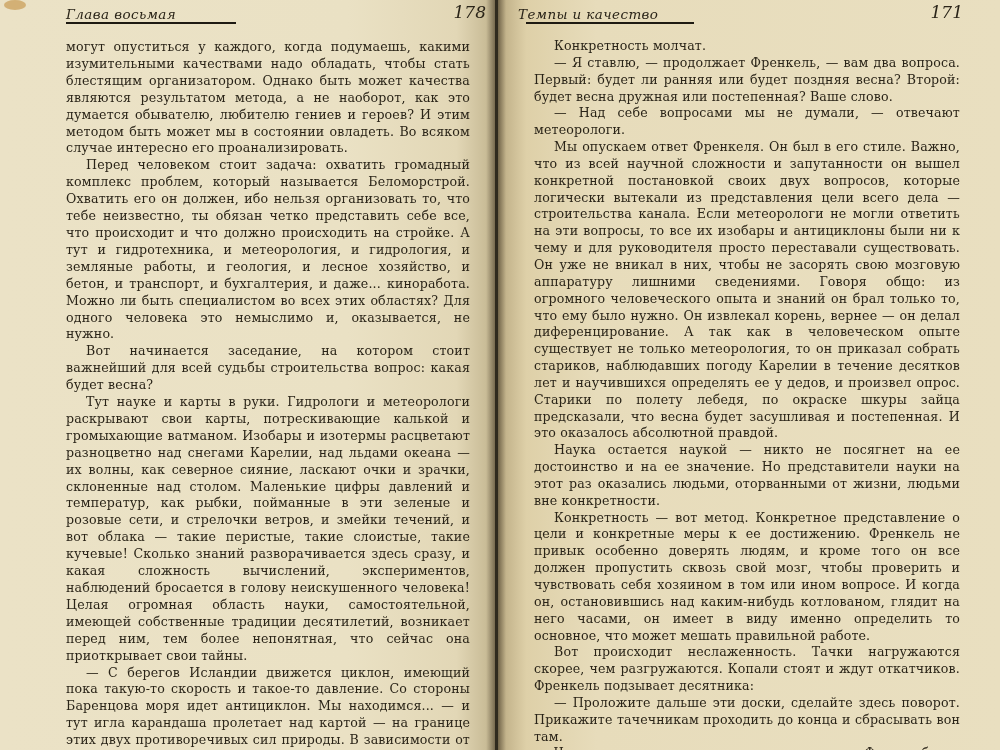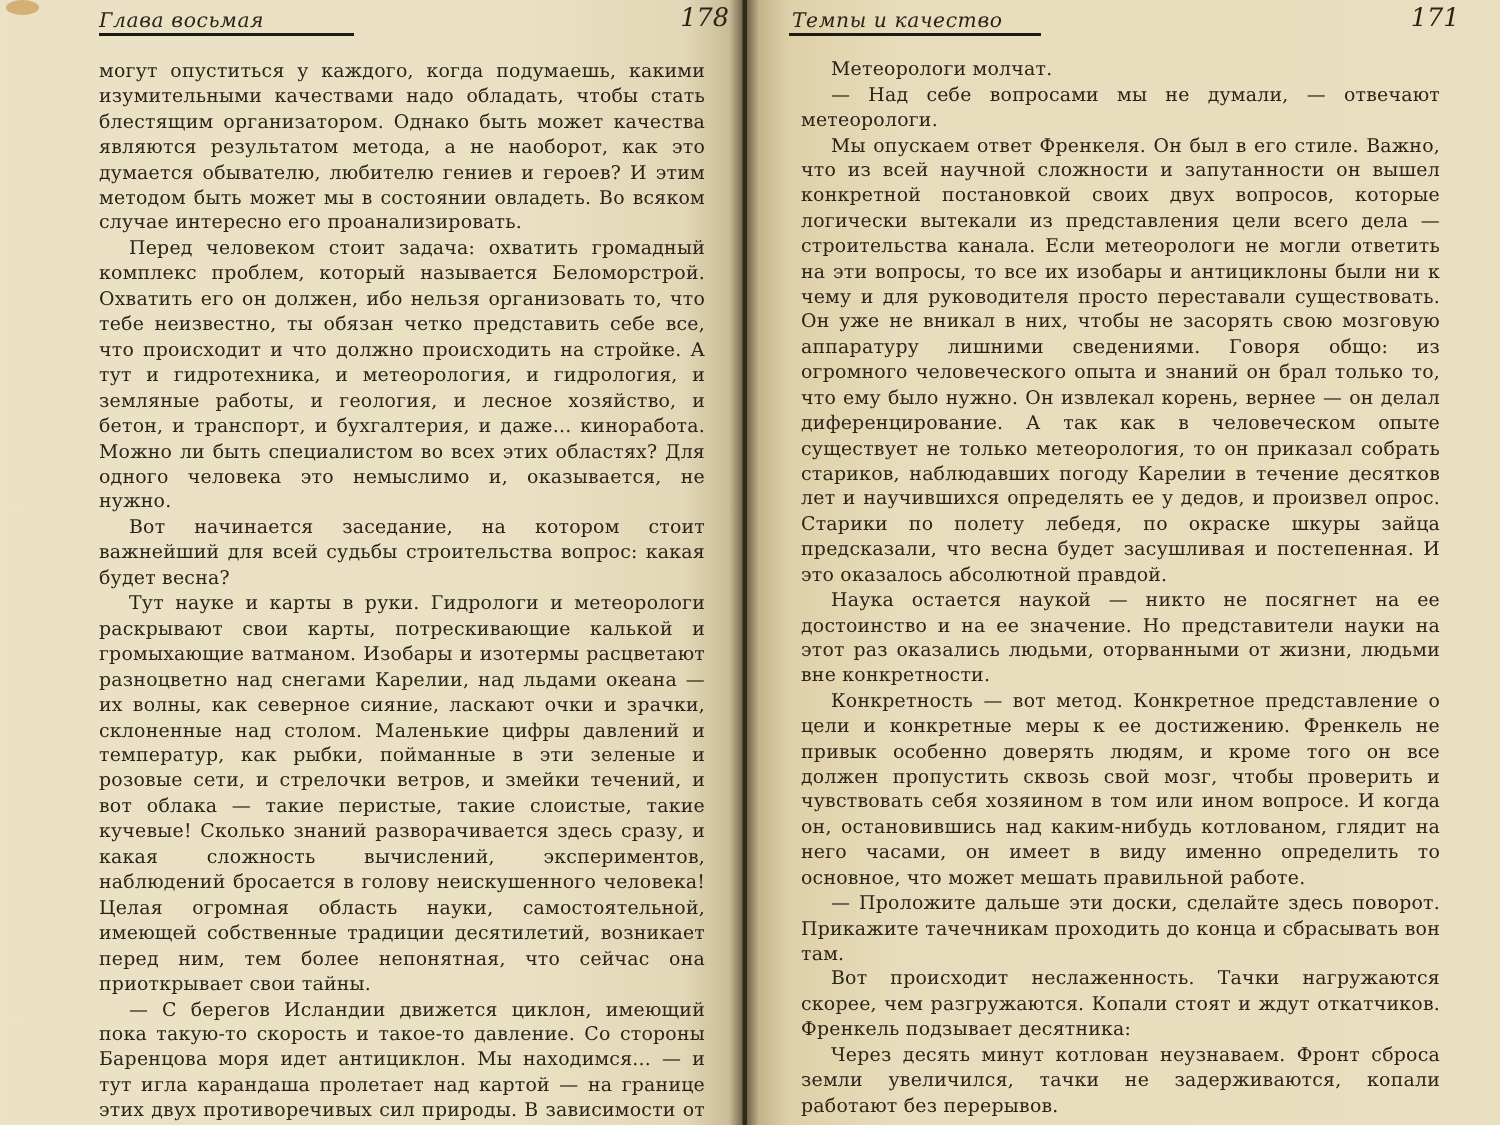--- a/index.html
+++ b/index.html
@@ -61,31 +61,32 @@
       <p>могут опуститься у каждого, когда подумаешь, какими изумительными качествами надо обладать, чтобы стать блестящим организатором. Однако быть может качества являются результатом метода, а не наоборот, как это думается обывателю, любителю гениев и героев? И этим методом быть может мы в состоянии овладеть. Во всяком случае интересно его проанализировать.</p>
       <p class="indent">Перед человеком стоит задача: охватить громадный комплекс проблем, который называется Беломорстрой. Охватить его он должен, ибо нельзя организовать то, что тебе неизвестно, ты обязан четко представить себе все, что происходит и что должно происходить на стройке. А тут и гидротехника, и метеорология, и гидрология, и земляные работы, и геология, и лесное хозяйство, и бетон, и транспорт, и бухгалтерия, и даже... киноработа. Можно ли быть специалистом во всех этих областях? Для одного человека это немыслимо и, оказывается, не нужно.</p>
       <p class="indent">Вот начинается заседание, на котором стоит важнейший для всей судьбы строительства вопрос: какая будет весна?</p>
       <p class="indent">Тут науке и карты в руки. Гидрологи и метеорологи раскрывают свои карты, потрескивающие калькой и громыхающие ватманом. Изобары и изотермы расцветают разноцветно над снегами Карелии, над льдами океана — их волны, как северное сияние, ласкают очки и зрачки, склоненные над столом. Маленькие цифры давлений и температур, как рыбки, пойманные в эти зеленые и розовые сети, и стрелочки ветров, и змейки течений, и вот облака — такие перистые, такие слоистые, такие кучевые! Сколько знаний разворачивается здесь сразу, и какая сложность вычислений, экспериментов, наблюдений бросается в голову неискушенного человека! Целая огромная область науки, самостоятельной, имеющей собственные традиции десятилетий, возникает перед ним, тем более непонятная, что сейчас она приоткрывает свои тайны.</p>
       <p class="indent">— С берегов Исландии движется циклон, имеющий пока такую-то скорость и такое-то давление. Со стороны Баренцова моря идет антициклон. Мы находимся... — и тут игла карандаша пролетает над картой — на границе этих двух противоречивых сил природы. В зависимости от того, как будет протекать это, так сказать, выражаясь вульгарно, рандеву, мы сможем интерполировать...</p>
 
     </div>
   </div>
 
   <div class="page page-right">
-    <div class="header header-right" style="left:32px;">
+    <div class="header header-right" style="left:22px;">
       <span class="running-title">Темпы и качество</span>
       <span class="page-number">171</span>
     </div>
     <div class="rule" style="left:30px; width:168px;"></div>
     <div class="body-text body-right" style="left:38px;">
-      <p class="indent">Метеорологи молчат.</p>
+      <p class="indent">Конкретность молчат.</p>
+      <p class="indent">— Я ставлю, — продолжает Френкель, — вам два вопроса. Первый: будет ли ранняя или будет поздняя весна? Второй: будет весна дружная или постепенная? Ваше слово.</p>
       <p class="indent">— Над себе вопросами мы не думали, — отвечают метеорологи.</p>
       <p class="indent">Мы опускаем ответ Френкеля. Он был в его стиле. Важно, что из всей научной сложности и запутанности он вышел конкретной постановкой своих двух вопросов, которые логически вытекали из представления цели всего дела — строительства канала. Если метеорологи не могли ответить на эти вопросы, то все их изобары и антициклоны были ни к чему и для руководителя просто переставали существовать. Он уже не вникал в них, чтобы не засорять свою мозговую аппаратуру лишними сведениями. Говоря общо: из огромного человеческого опыта и знаний он брал только то, что ему было нужно. Он извлекал корень, вернее — он делал диференцирование. А так как в человеческом опыте существует не только метеорология, то он приказал собрать стариков, наблюдавших погоду Карелии в течение десятков лет и научившихся определять ее у дедов, и произвел опрос. Старики по полету лебедя, по окраске шкуры зайца предсказали, что весна будет засушливая и постепенная. И это оказалось абсолютной правдой.</p>
       <p class="indent">Наука остается наукой — никто не посягнет на ее достоинство и на ее значение. Но представители науки на этот раз оказались людьми, оторванными от жизни, людьми вне конкретности.</p>
       <p class="indent">Конкретность — вот метод. Конкретное представление о цели и конкретные меры к ее достижению. Френкель не привык особенно доверять людям, и кроме того он все должен пропустить сквозь свой мозг, чтобы проверить и чувствовать себя хозяином в том или ином вопросе. И когда он, остановившись над каким-нибудь котлованом, глядит на него часами, он имеет в виду именно определить то основное, что может мешать правильной работе.</p>
+      <p class="indent">Вот происходит неслаженность. Тачки нагружаются скорее, чем разгружаются. Копали стоят и ждут откатчиков. Френкель подзывает десятника:</p>
       <p class="indent">— Проложите дальше эти доски, сделайте здесь поворот. Прикажите тачечникам проходить до конца и сбрасывать вон там.</p>
-      <p class="indent">Вот происходит неслаженность. Тачки нагружаются скорее, чем разгружаются. Копали стоят и ждут откатчиков. Френкель подзывает десятника:</p>
       <p class="indent">Через десять минут котлован неузнаваем. Фронт сброса земли увеличился, тачки не задерживаются, копали работают без перерывов.</p>
 
     </div>
   </div>
   <div class="gutter-line"></div>
 </div>
 
 </body></html>

